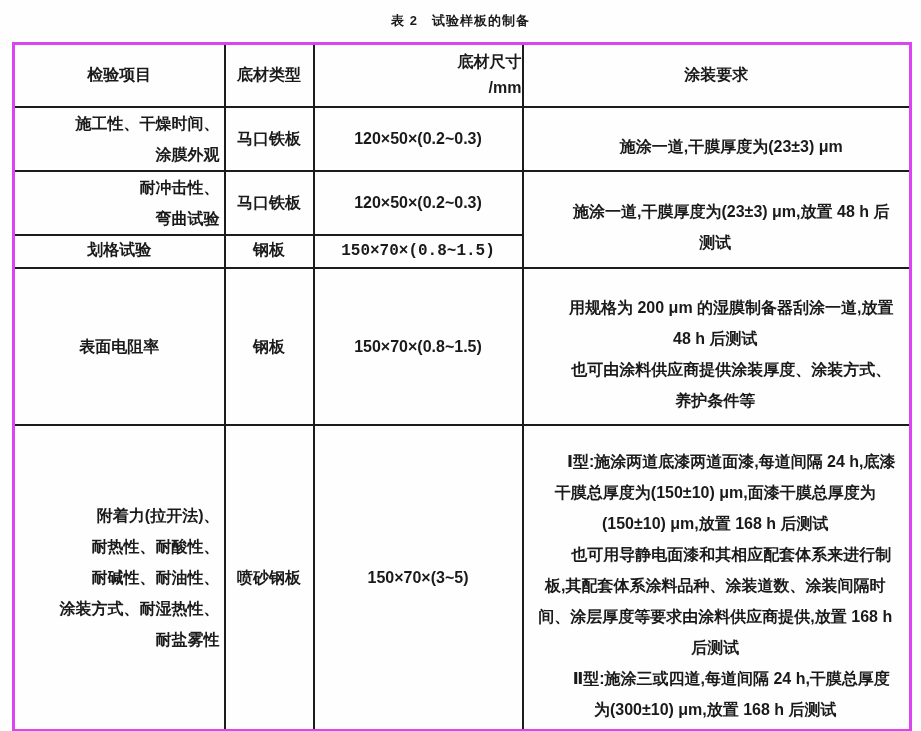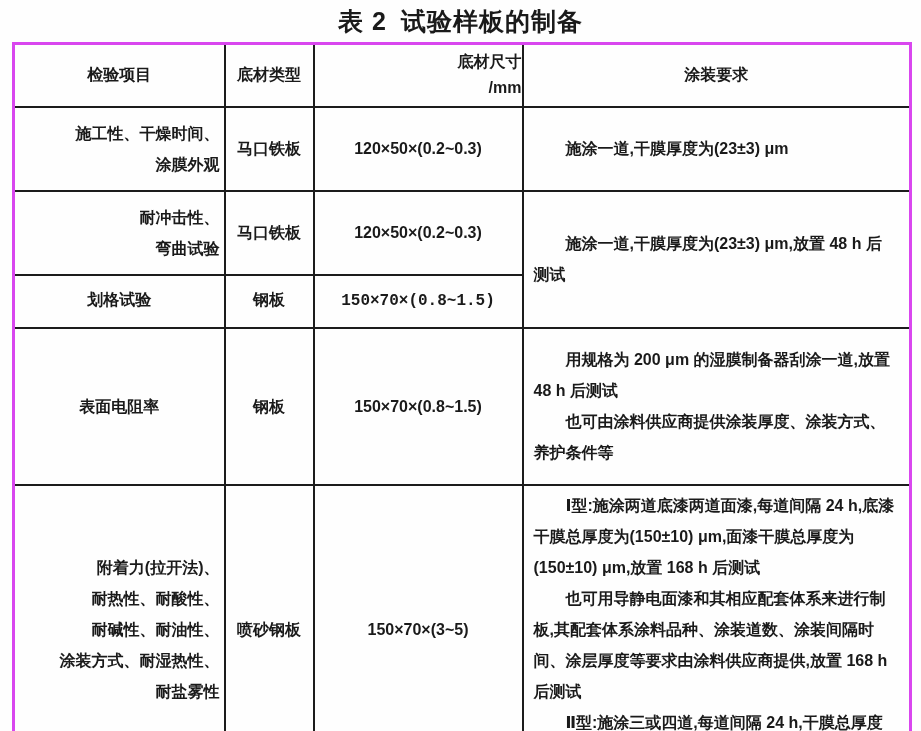--- a/index.html
+++ b/index.html
@@ -13,21 +13,21 @@
   .page {
     position: relative;
     width: 921px;
     height: 731px;
     background: #fefefe;
     overflow: hidden;
   }
   .doc-title {
     margin-top: 9px;
     text-align: center;
-    font-size: 25px;
+    font-size: 13px;
     line-height: 24px;
     font-weight: bold;
     letter-spacing: 1px;
   }
   .doc-title .gap { display: inline-block; width: 14px; }
   table.spec-table {
     margin: 9px 12px 0 12px;
     width: 897px;
     border-collapse: collapse;
     table-layout: fixed;
@@ -40,25 +40,25 @@
     vertical-align: middle;
   }
   .spec-table th {
     text-align: center;
     font-weight: bold;
     line-height: 26px;
   }
   td.c-center {
     text-align: center;
     line-height: 31px;
-    padding: 10px 4px;
+    padding: 0 4px;
   }
   td.c-coating {
-    text-align: left;
-    padding: 4px 12px 4px 10px;
+    text-align: center;
+    padding: 20px 12px 4px 10px;
   }
   td.c-coating p {
     text-indent: 2em;
     line-height: 31px;
     margin: 0;
   }
   .item-line { display: block; text-align: right; }
   
   tr.r-header { height: 63px; }
   tr.r1 { height: 63px; }

